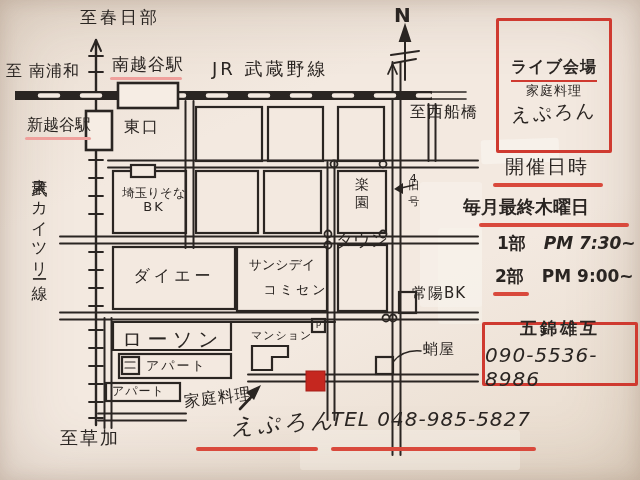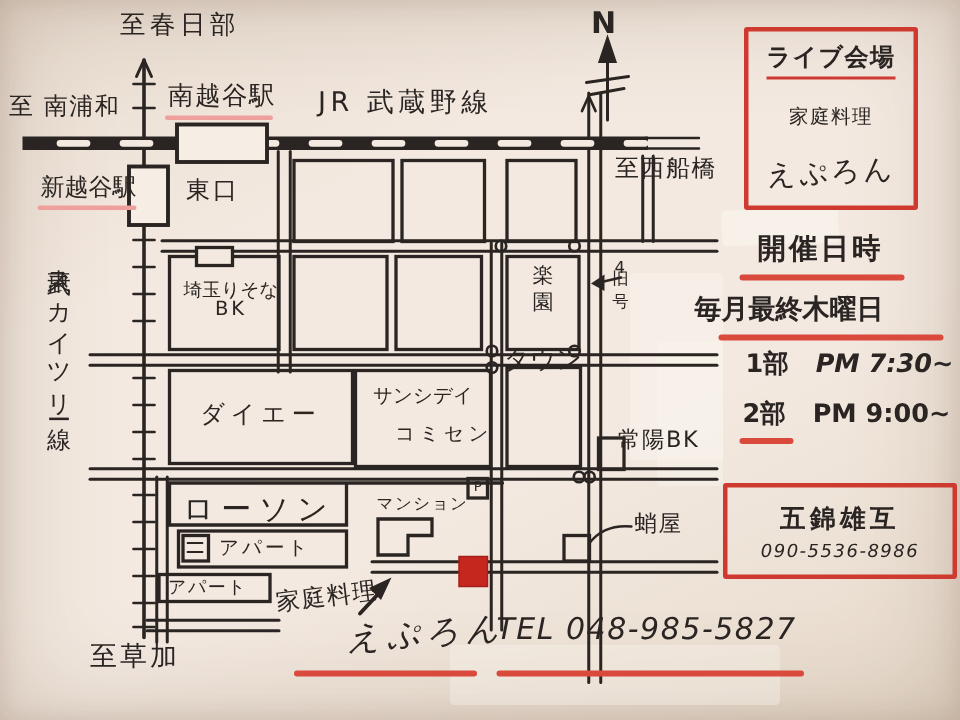--- a/index.html
+++ b/index.html
@@ -192,43 +192,43 @@
 
   <div class="t" style="left:122px;top:328px;font-size:20px;letter-spacing:5px;">ローソン</div>
   <div class="t" style="left:251px;top:330px;font-size:11px;letter-spacing:1px;">マンション</div>
   <div class="t" style="left:312px;top:319px;width:13px;height:13px;font-size:9px;display:flex;align-items:center;justify-content:center;">P</div>
   <div class="t" style="left:146px;top:359px;font-size:13px;letter-spacing:2px;">アパート</div>
   <div class="t" style="left:112px;top:385px;font-size:12px;letter-spacing:1px;">アパート</div>
   <div class="t" style="left:412px;top:285px;font-size:15px;letter-spacing:1px;">常陽BK</div>
   <div class="t" style="left:423px;top:341px;font-size:15px;letter-spacing:1px;">蛸屋</div>
   <div class="t vert" style="left:406px;top:170px;font-size:11px;letter-spacing:2px;height:60px;">旧4号</div>
 
-  <div class="redbox" style="left:496px;top:18px;width:106px;height:100px;justify-content:space-between;padding:7px 2px 9px;font-family:Liberation Serif, serif;">
+  <div class="redbox" style="left:496px;top:18px;width:106px;height:100px;justify-content:center;padding:20px 2px 9px;font-family:Liberation Serif, serif;">
     <span style="font-size:16px;font-weight:600;border-bottom:2.5px solid #cf3a30;padding-bottom:2px;letter-spacing:1px;">ライブ会場</span>
     <span style="font-size:13px;letter-spacing:1px;">家庭料理</span>
     <span style="font-size:19px;letter-spacing:2px;transform:rotate(-3deg);">えぷろん</span>
   </div>
 
-  <div class="t" style="left:505px;top:156px;font-size:19px;font-weight:700;letter-spacing:2px;">開催日時</div>
+  <div class="t" style="left:505px;top:156px;font-size:19px;font-weight:400;letter-spacing:2px;">開催日時</div>
   <div class="redline" style="left:493px;top:183px;width:110px;height:3.5px;"></div>
   <div class="t" style="left:463px;top:197px;font-size:18px;font-weight:700;">毎月最終木曜日</div>
   <div class="redline" style="left:479px;top:223px;width:150px;height:3.5px;"></div>
   <div class="t" style="left:497px;top:234px;font-size:17px;font-weight:600;">
     <span>1部</span>
     <span style="margin-left:12px;font-style:italic;">PM 7:30~</span>
   </div>
   <div class="t" style="left:495px;top:267px;font-size:17px;font-weight:600;">
     <span>2部</span>
     <span style="margin-left:12px;">PM 9:00~</span>
   </div>
   <div class="redline" style="left:493px;top:292px;width:36px;height:3.5px;"></div>
 
   <div class="redbox" style="left:482px;top:322px;width:150px;height:58px;justify-content:center;gap:3px;">
     <span style="font-size:17px;font-weight:600;letter-spacing:3px;">五錦雄互</span>
-    <span style="font-size:12px;font-style:italic;letter-spacing:1px;text-align:center;">090-5536-8986</span>
+    <span style="font-size:20px;font-style:italic;letter-spacing:1px;">090-5536-8986</span>
   </div>
 
   <div class="t" style="left:183px;top:393px;font-size:16px;letter-spacing:1px;transform:rotate(-7deg);">家庭料理</div>
   <div class="t" style="left:230px;top:414px;font-size:22px;letter-spacing:4px;transform:rotate(-4deg);font-style:italic;">えぷろん</div>
   <div class="t" style="left:331px;top:408px;font-size:20px;letter-spacing:1px;font-style:italic;">TEL 048-985-5827</div>
   <div class="redline" style="left:196px;top:447px;width:122px;height:3.5px;"></div>
   <div class="redline" style="left:331px;top:447px;width:205px;height:3.5px;"></div>
 
 </div>
 

